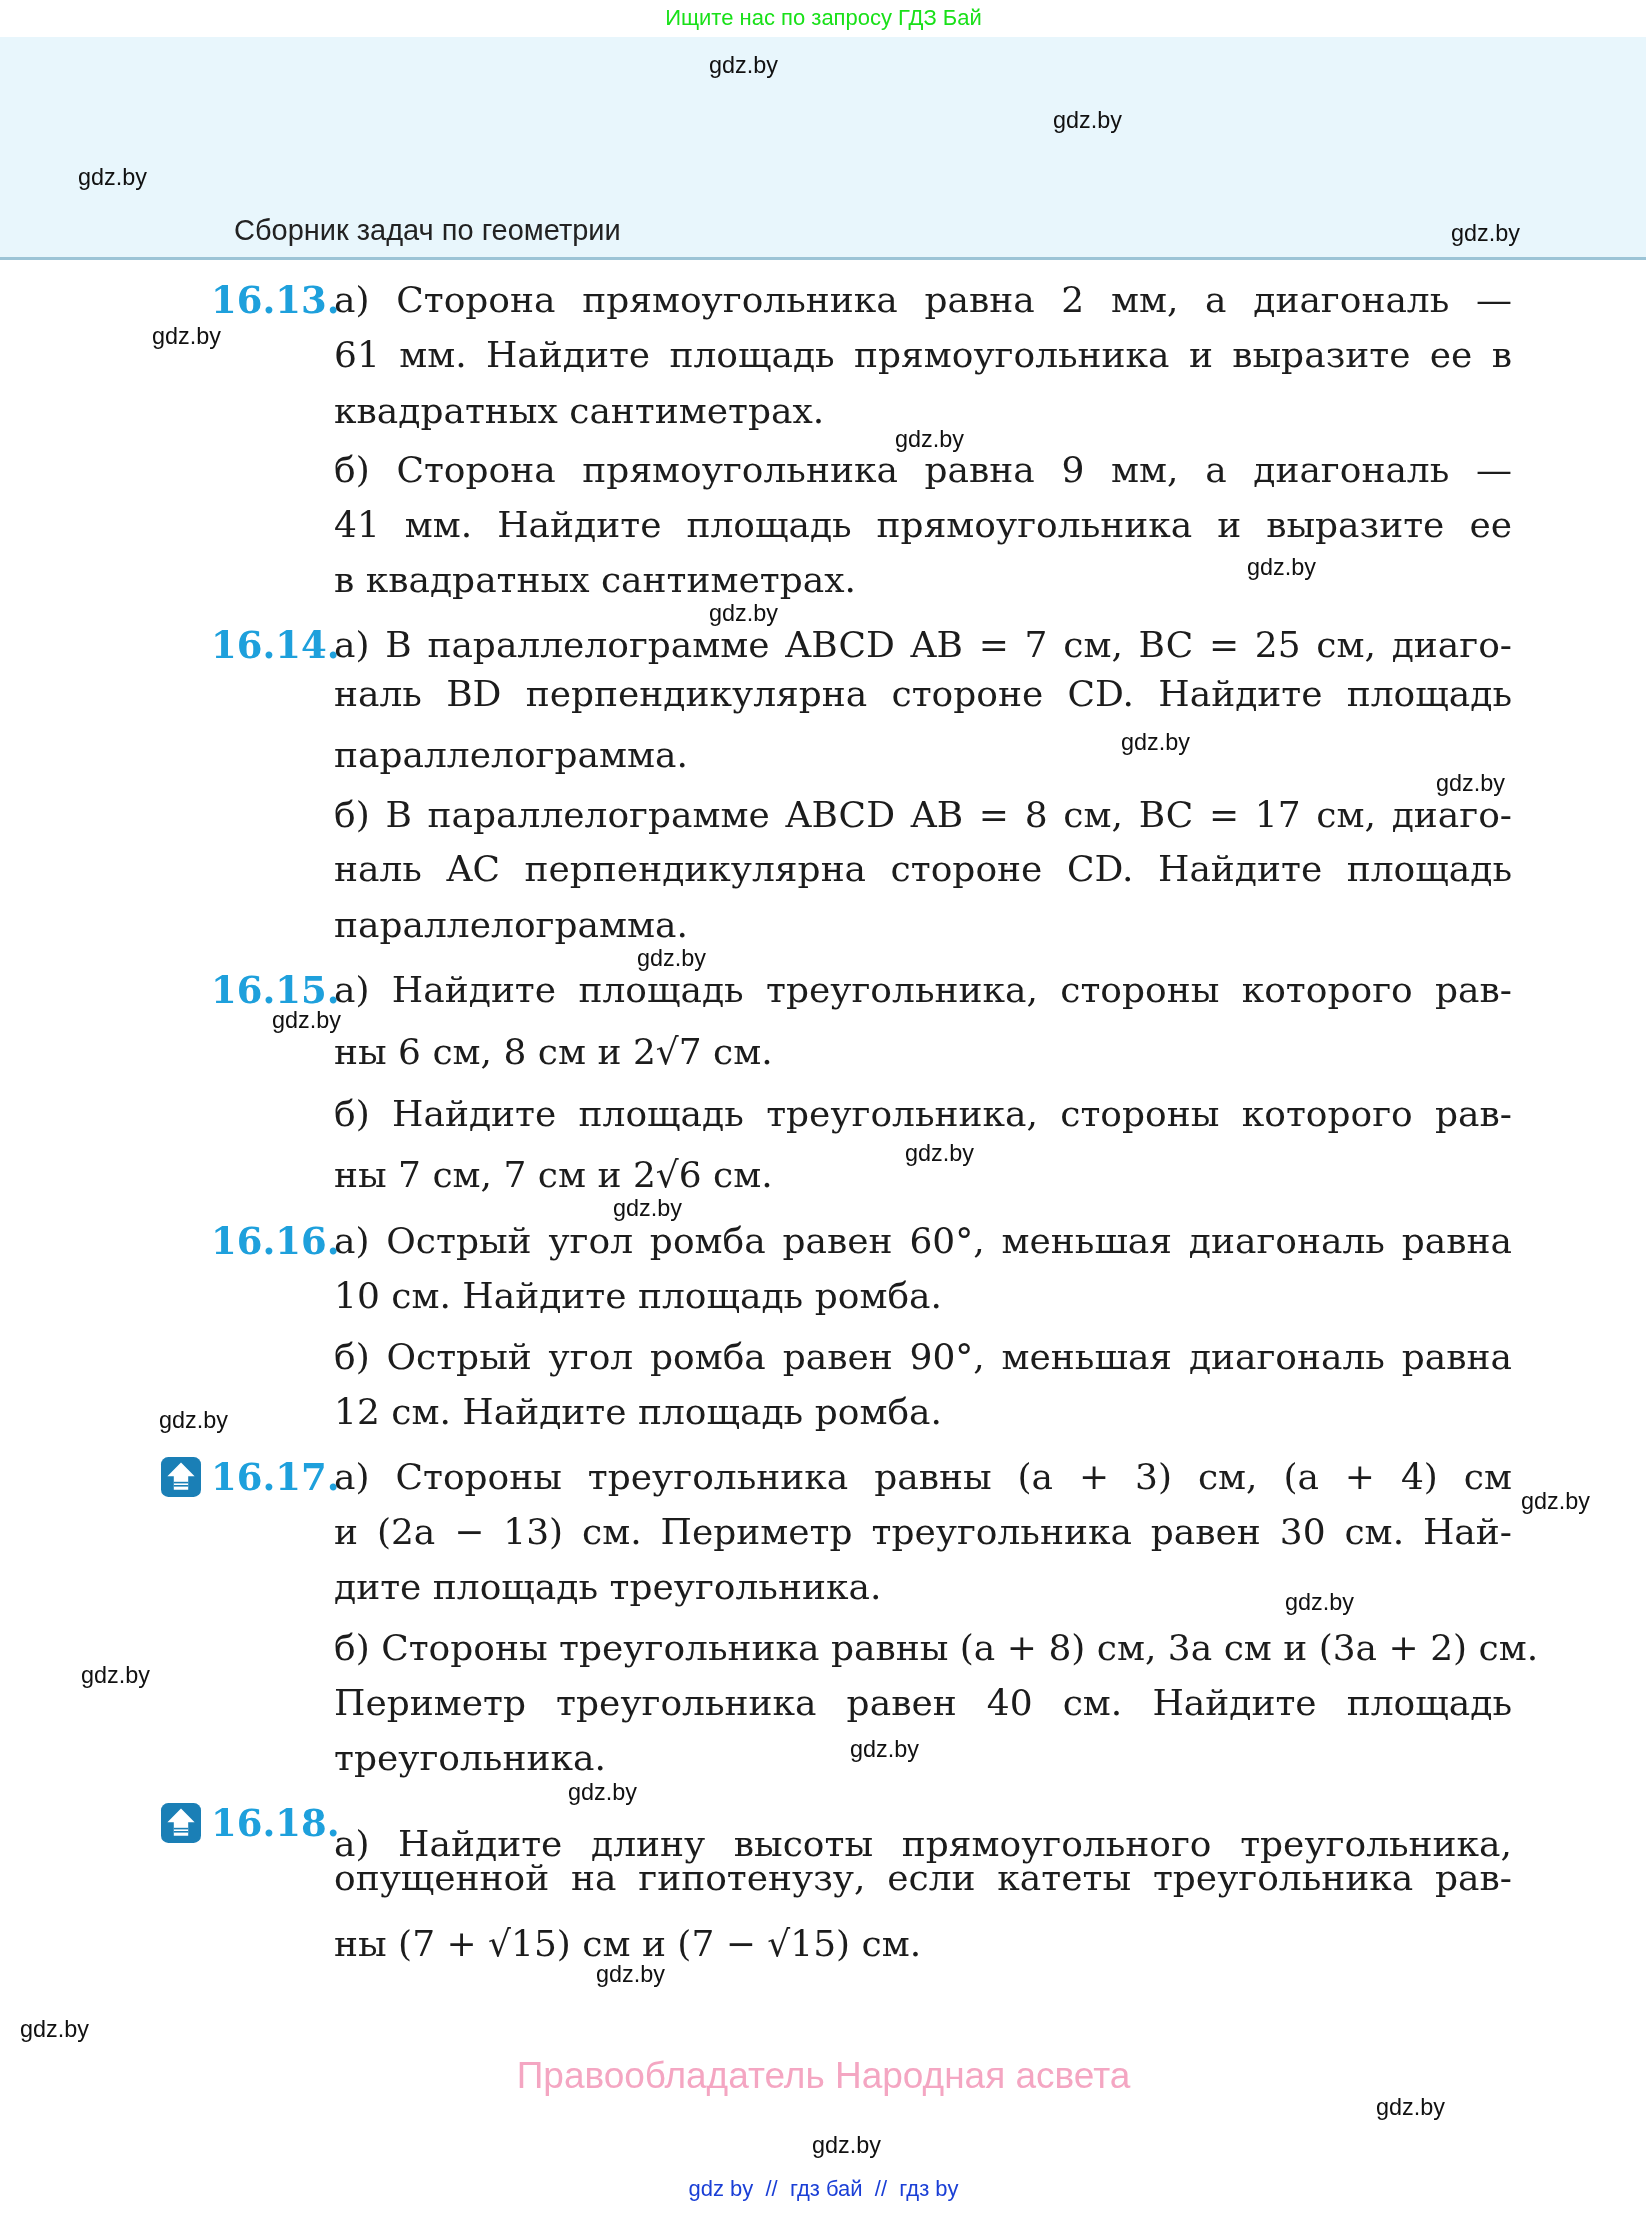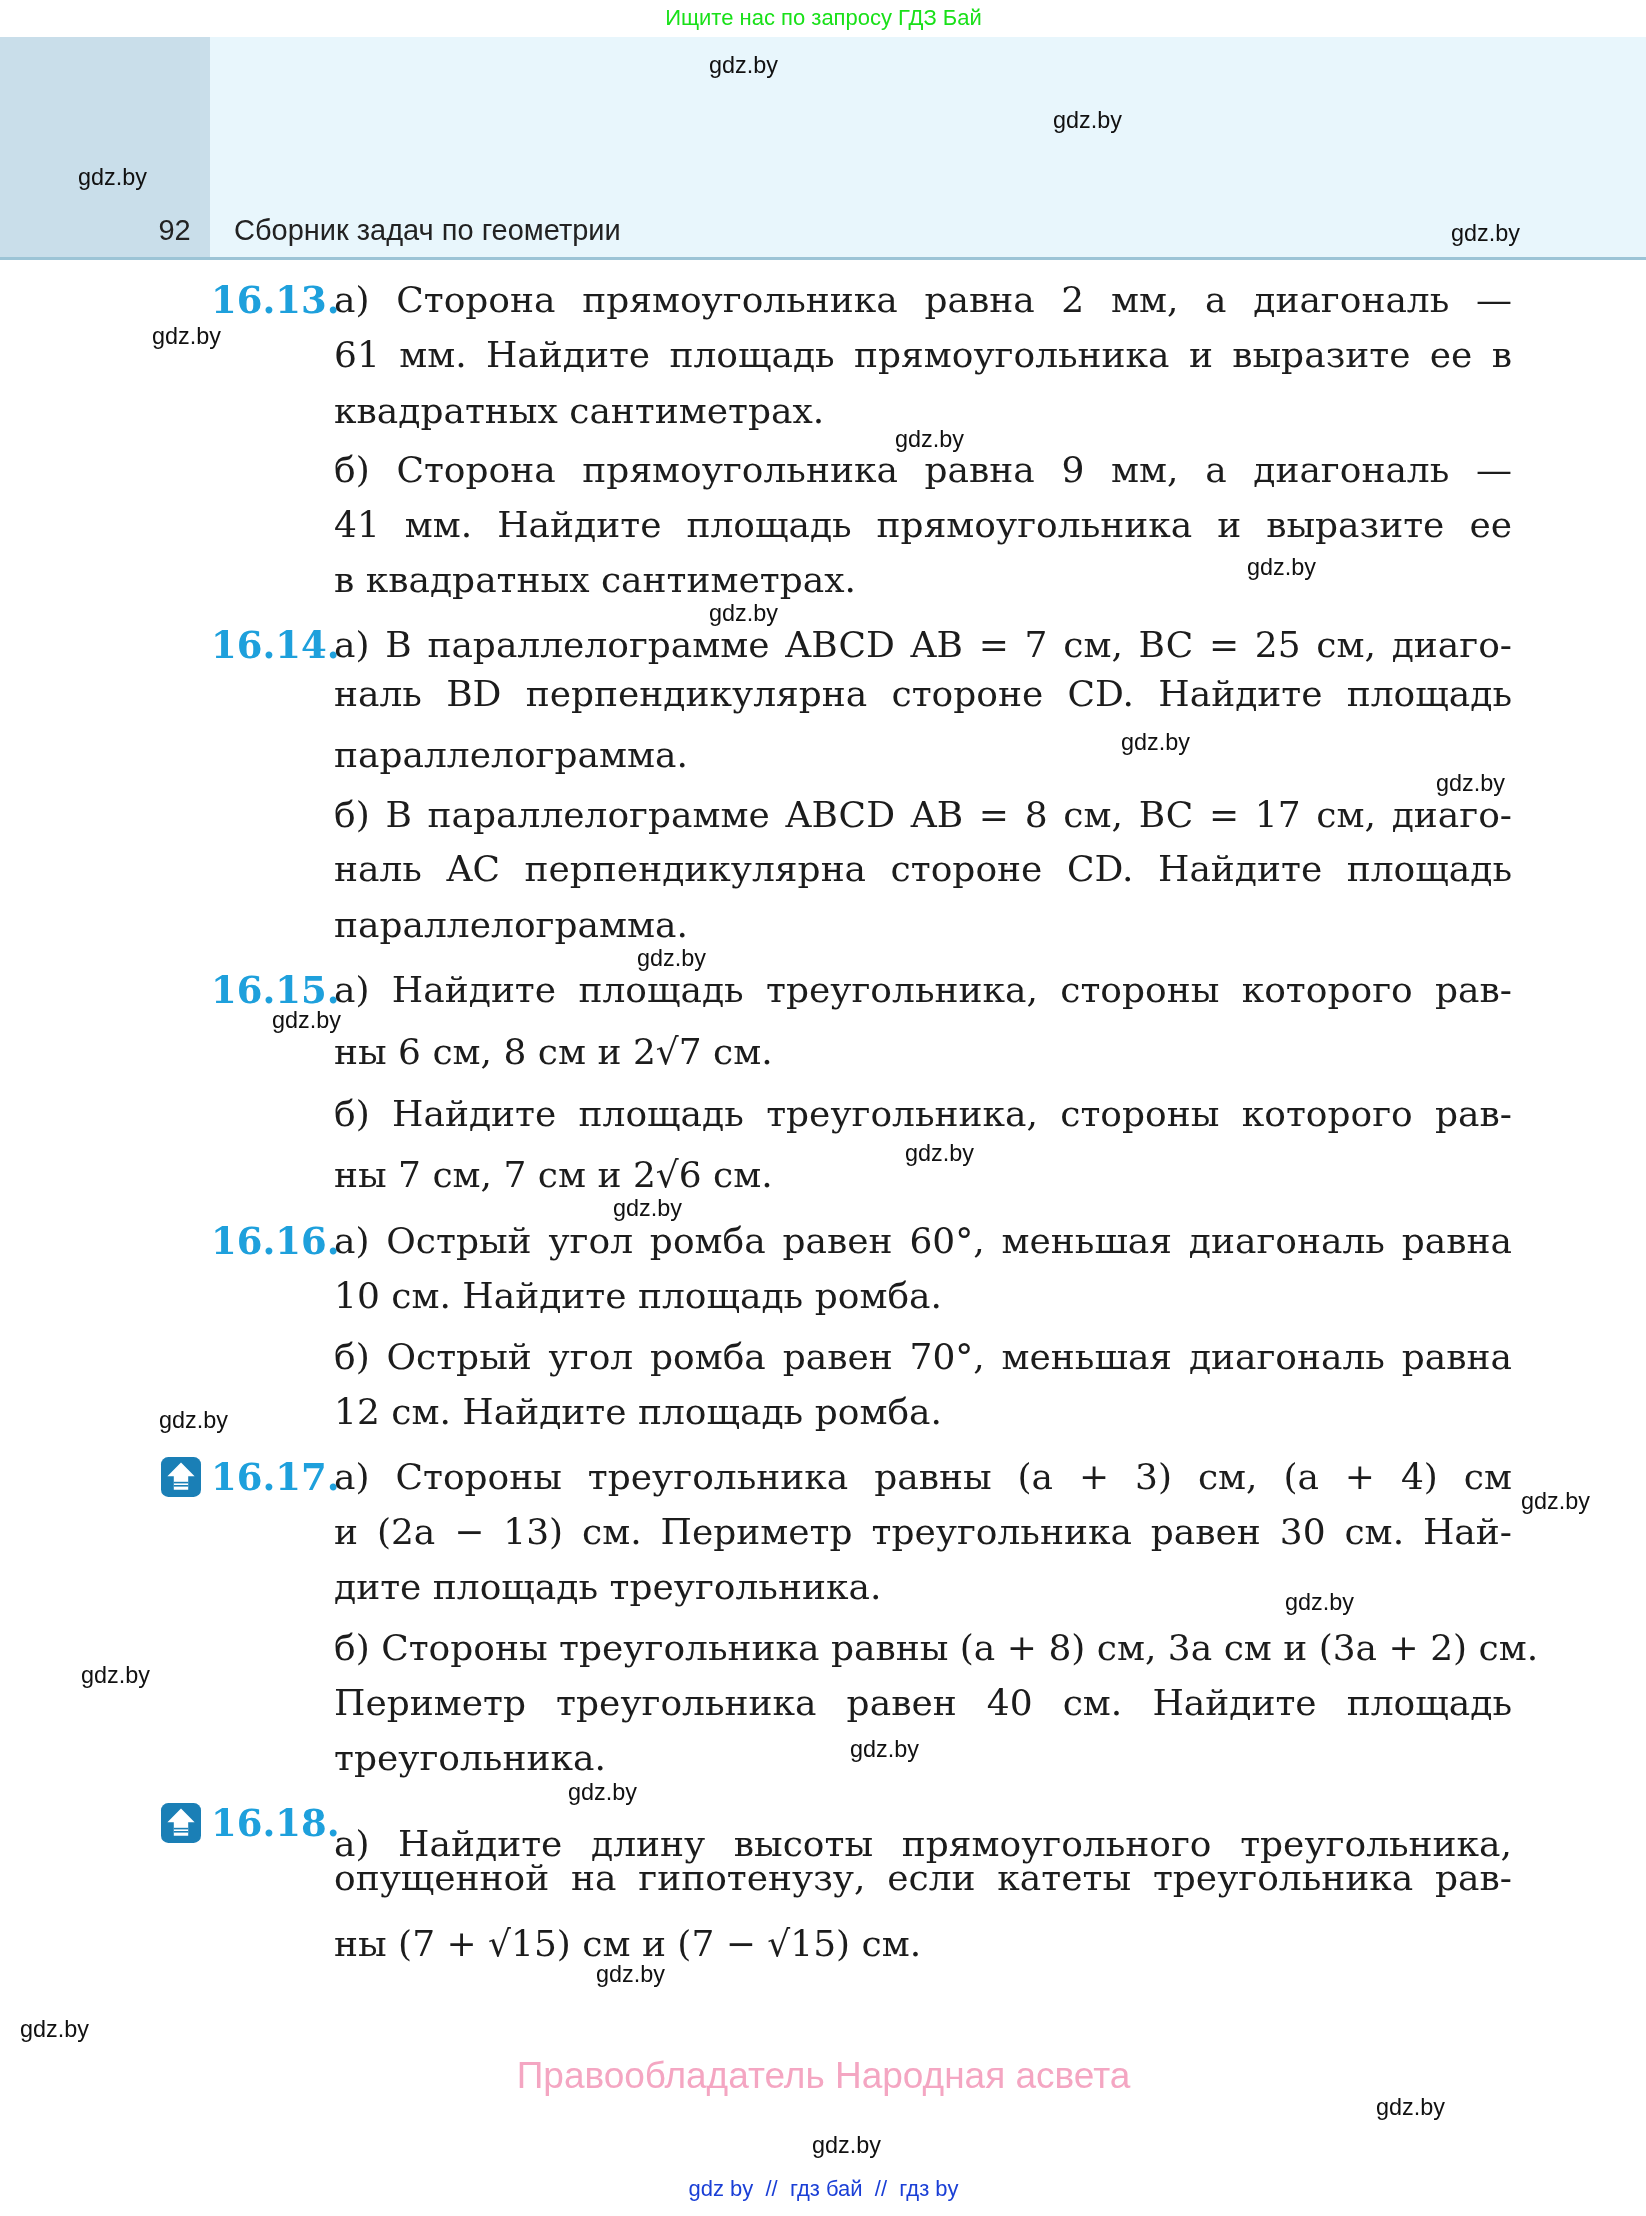--- a/index.html
+++ b/index.html
@@ -60,23 +60,20 @@
     font-family:"Liberation Sans", sans-serif; font-size:22px; color:#1a3fd6;
     white-space:pre;
   }
 </style>
 </head>
 <body>
 
 <div class="banner">Ищите нас по запросу ГДЗ Бай</div>
 
 <div class="header-band">
-  <div class="header-left">
-    <span class="page-number">92</span>
-  </div>
   <span class="book-title">Сборник задач по геометрии</span>
 </div>
 
 <div class="num" style="top:276px">16.13.</div>
 <div class="line" style="top:276px">а) Сторона прямоугольника равна 2 мм, а диагональ —</div>
 <div class="line" style="top:331px">61 мм. Найдите площадь прямоугольника и выразите ее в</div>
 <div class="line last" style="top:387px">квадратных сантиметрах.</div>
 <div class="line" style="top:446px">б) Сторона прямоугольника равна 9 мм, а диагональ —</div>
 <div class="line" style="top:501px">41 мм. Найдите площадь прямоугольника и выразите ее</div>
 <div class="line last" style="top:556px">в квадратных сантиметрах.</div>
@@ -91,21 +88,21 @@
 
 <div class="num" style="top:966px">16.15.</div>
 <div class="line" style="top:966px">а) Найдите площадь треугольника, стороны которого рав-</div>
 <div class="line last" style="top:1028px">ны 6 см, 8 см и 2√7 см.</div>
 <div class="line" style="top:1090px">б) Найдите площадь треугольника, стороны которого рав-</div>
 <div class="line last" style="top:1151px">ны 7 см, 7 см и 2√6 см.</div>
 
 <div class="num" style="top:1217px">16.16.</div>
 <div class="line" style="top:1217px">а) Острый угол ромба равен 60°, меньшая диагональ равна</div>
 <div class="line last" style="top:1272px">10 см. Найдите площадь ромба.</div>
-<div class="line" style="top:1333px">б) Острый угол ромба равен 70°, меньшая диагональ равна</div>
+<div class="line" style="top:1333px">б) Острый угол ромба равен 90°, меньшая диагональ равна</div>
 <div class="line last" style="top:1388px">12 см. Найдите площадь ромба.</div>
 
 <div class="icon" style="top:1457px">
   <svg viewBox="0 0 50 50">
     <polygon points="25,7 42,24 34,24 34,41 16,41 16,24 8,24" fill="#ffffff"></polygon>
     <rect x="16" y="31" width="18" height="2" fill="#1a7fb6"></rect>
     <rect x="16" y="35" width="18" height="2" fill="#1a7fb6"></rect>
   </svg>
 </div>
 <div class="num" style="top:1453px">16.17.</div>

